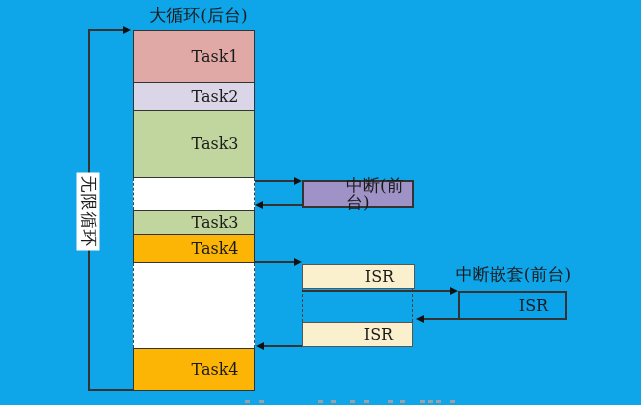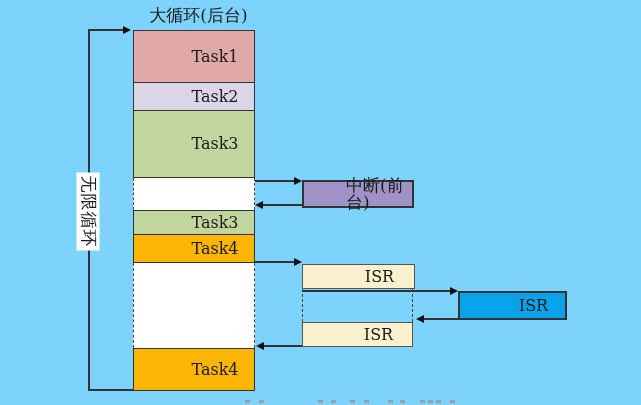--- a/index.html
+++ b/index.html
@@ -1,17 +1,17 @@
 <!DOCTYPE html>
 <html><head>
 <meta charset="utf-8">
 <style>
   html,body{margin:0;padding:0;background:#fff;}
   .canvas{
-    position:relative;width:641px;height:405px;background:#7dd3fc;overflow:hidden;
+    position:relative;width:641px;height:405px;background:#0ea5e9;overflow:hidden;
     font-family:"DejaVu Serif","Liberation Serif",serif;color:#1a1a1a;
   }
   .box{
     position:absolute;box-sizing:border-box;border:1px solid #333;
     display:flex;align-items:center;justify-content:center;
     font-size:16px;line-height:1;padding-left:42px;
   }
   .gapbox{
     position:absolute;box-sizing:border-box;background:#fff;
     border-left:1px dashed #444;border-right:1px dashed #444;
@@ -81,20 +81,21 @@
   <div class="arr-r" style="left:294px;top:258px;"></div>
   <div class="box" style="left: 302px; top: 264px; width: 113px; height: 25px; border-color: rgb(85, 85, 85); background-color: rgb(251, 240, 206);">
     <span>ISR</span>
   </div>
 
   <div class="vdash" style="left:302px;top:289px;height:33px;"></div>
   <div class="vdash" style="left:412px;top:289px;height:33px;"></div>
 
   <div class="hline" style="left:302px;top:290px;width:150px;"></div>
   <div class="arr-r" style="left:450px;top:287px;"></div>
+  <div class="diagram-label" style="left:448px;top:263px;width:131px;height:22px;">中断嵌套(前台)</div>
   <div class="box" style="left: 458px; top: 291px; width: 109px; height: 29px; border-width: 2px; background-color: rgb(10, 162, 232);">
     <span>ISR</span>
   </div>
   <div class="hline" style="left:423px;top:318px;width:35px;"></div>
   <div class="arr-l" style="left:416px;top:315px;"></div>
 
   <div class="box" style="left: 302px; top: 322px; width: 111px; height: 25px; border-color: rgb(85, 85, 85); background-color: rgb(251, 240, 206);">
     <span>ISR</span>
   </div>
   <div class="hline" style="left:263px;top:345px;width:39px;"></div>

